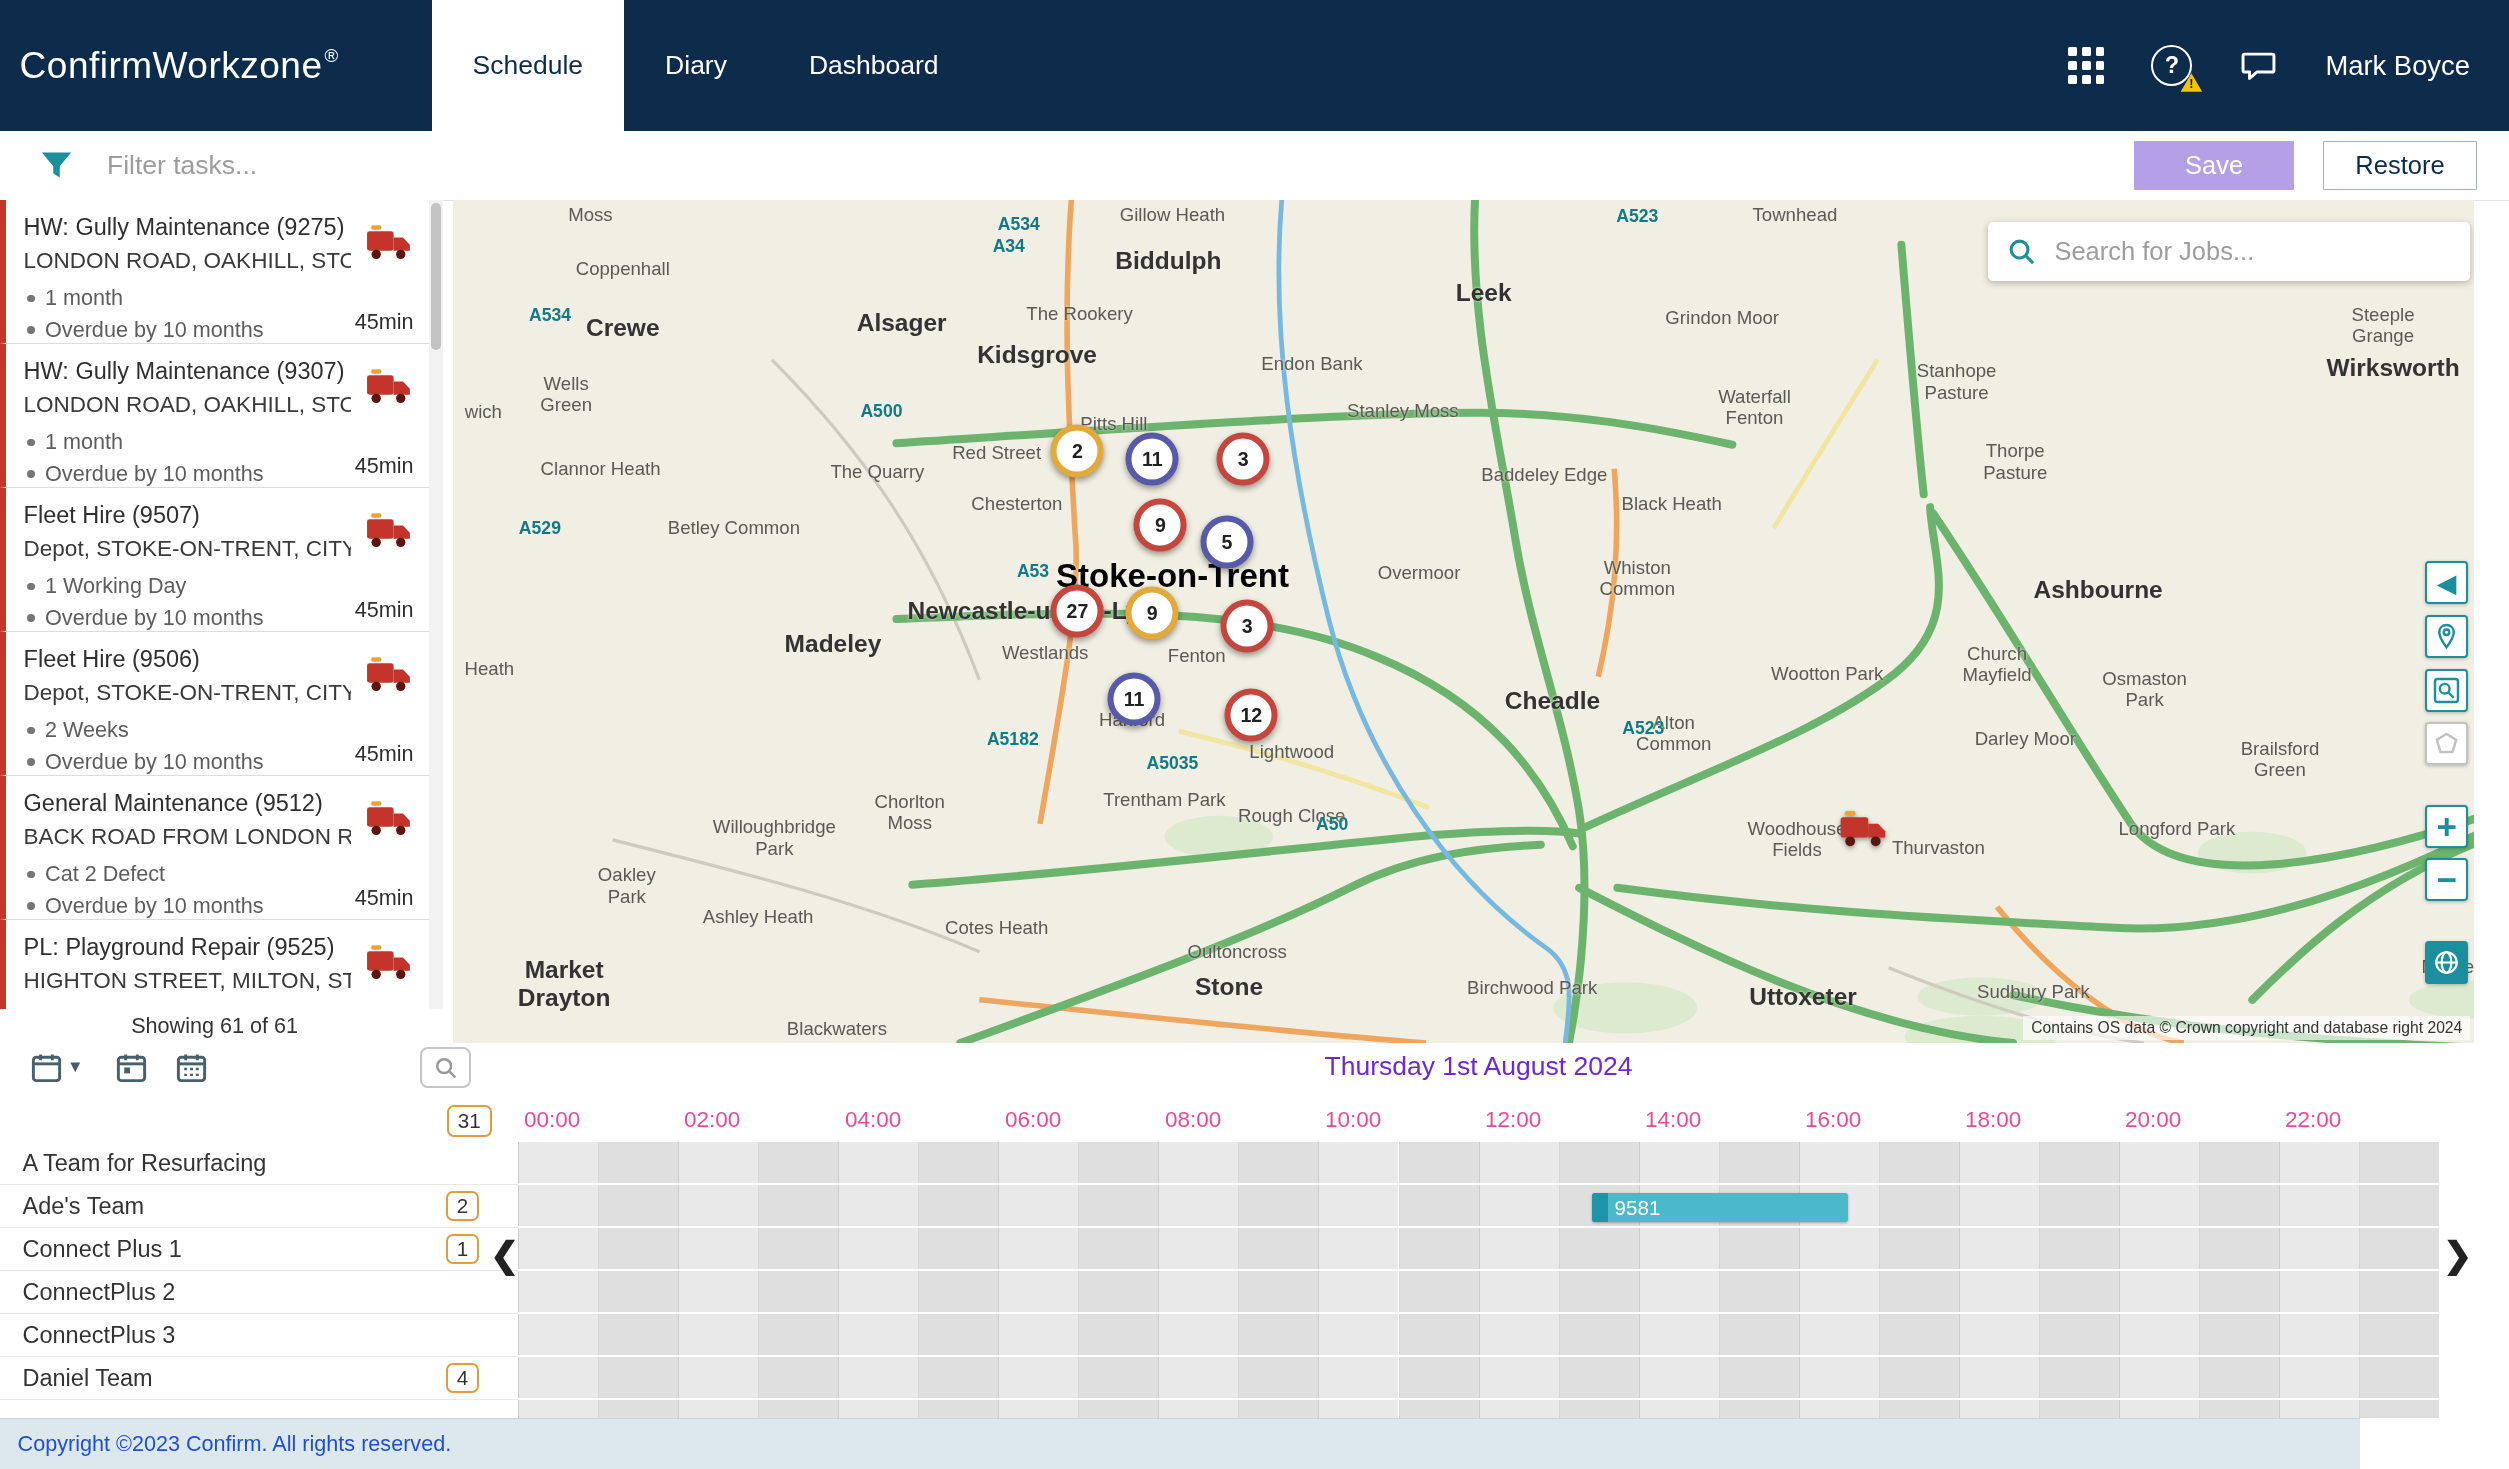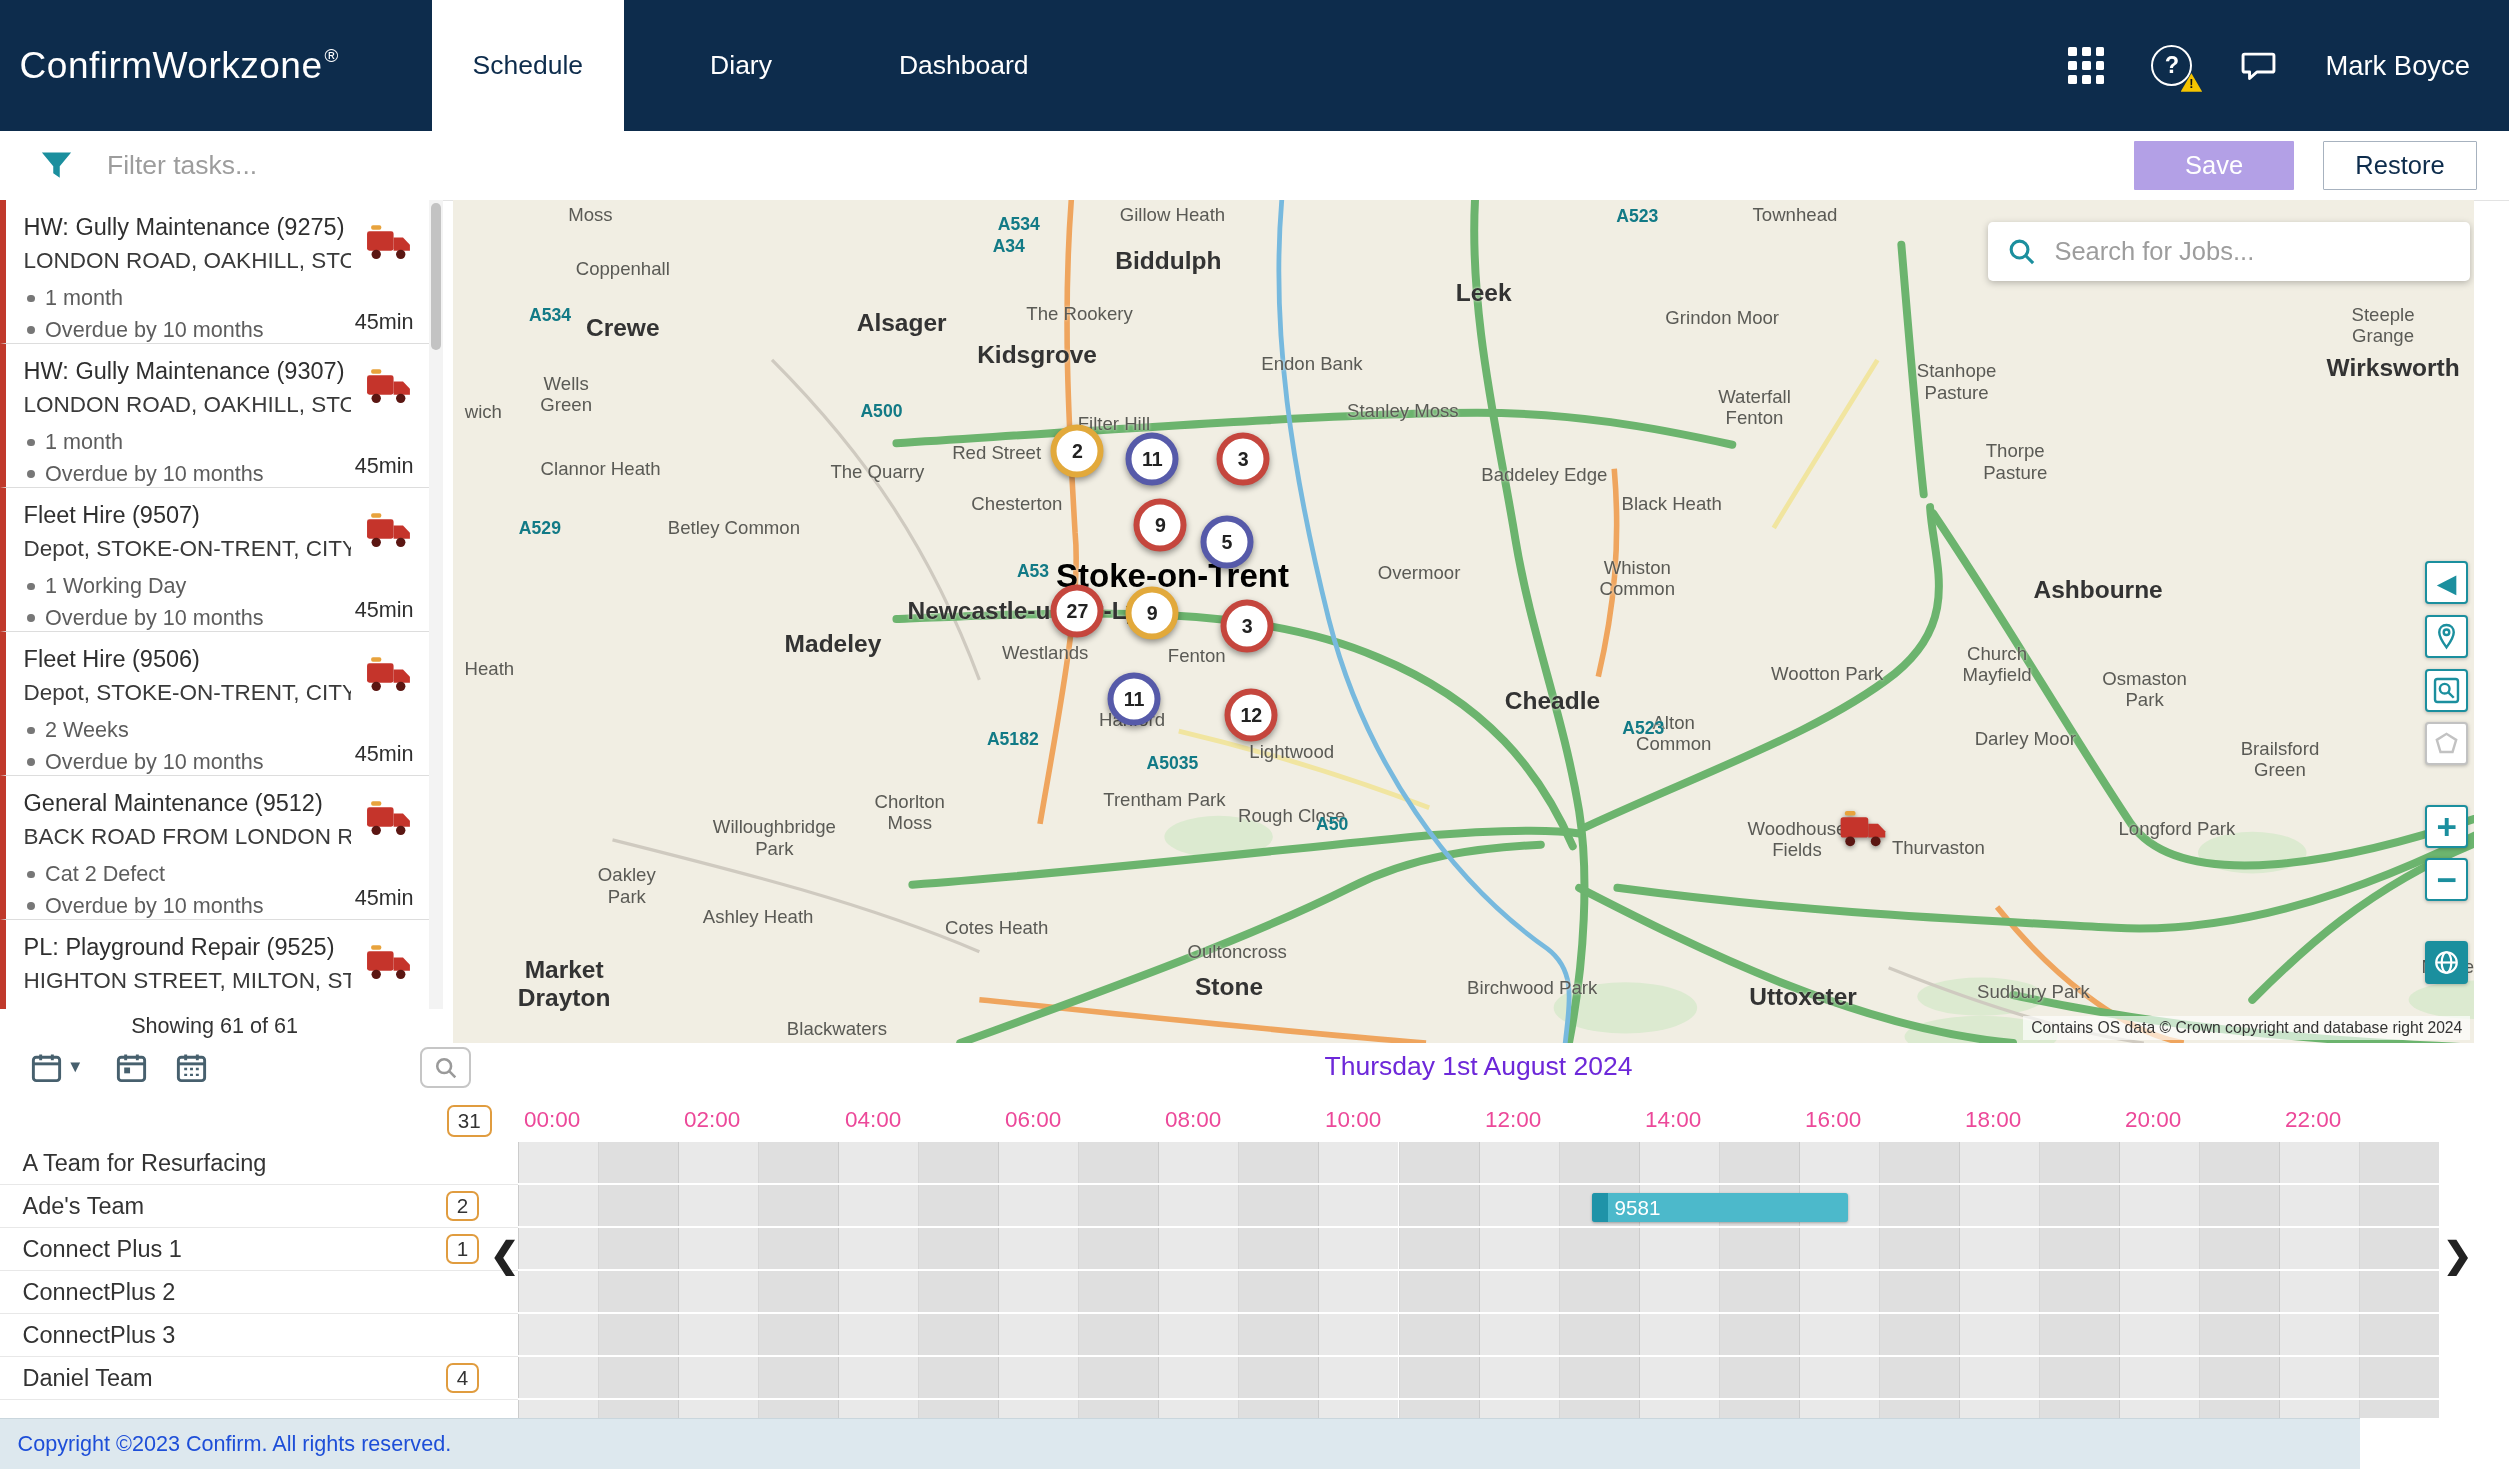--- a/index.html
+++ b/index.html
@@ -2,21 +2,21 @@
 <html><head>
 <meta charset="utf-8">
 <style>
   html,body{margin:0;padding:0;}
   body{width:2509px;height:1469px;position:relative;overflow:hidden;background:#fff;
        font-family:"Liberation Sans",sans-serif;color:#333;}
   
   .navbar{position:absolute;top:0;left:0;width:2509px;height:131px;background:#0d2c4c;display:flex;align-items:stretch;}
   .logo{width:412px;padding-left:19.6px;display:flex;align-items:center;color:#fff;font-size:37px;letter-spacing:0.5px;}
   .logo sup{font-size:18.6px;margin-left:2px;transform:translateY(-9.8px);}
-  .tabs{display:flex;align-items:stretch;gap:45px;}
+  .tabs{display:flex;align-items:stretch;}
   .tab{display:flex;align-items:center;padding:0 41px;color:#fff;font-size:26.5px;cursor:pointer;}
   .tab.active{background:#fff;color:#0d2c4c;}
   .nav-right{margin-left:auto;display:flex;align-items:center;gap:47px;padding-right:39px;}
   .apps{display:grid;grid-template-columns:repeat(3,8.8px);grid-gap:4.9px;}
   .apps i{width:8.8px;height:8.8px;background:#fff;border-radius:1.5px;}
   .help{position:relative;width:37px;height:37px;border:2.9px solid #fff;border-radius:50%;
         display:flex;align-items:center;justify-content:center;color:#fff;font-size:23.5px;font-weight:bold;}
   .warn{position:absolute;right:-11.8px;bottom:-7.8px;width:21.6px;height:18.6px;background:#f5c400;
         clip-path:polygon(50% 0,100% 100%,0 100%);display:flex;align-items:flex-end;justify-content:center;}
   .warn i{font-style:normal;color:#111;font-size:12.7px;font-weight:bold;line-height:14.7px;}
@@ -320,21 +320,21 @@
 Pasture</span>
       <span class="mlabel place" style="left:5.6%;top:23%">Wells
 Green</span>
       <span class="mlabel place" style="left:42.5%;top:19.5%">Endon Bank</span>
       <span class="mlabel place" style="left:47%;top:25%">Stanley Moss</span>
       <span class="mlabel place" style="left:64.4%;top:24.5%">Waterfall
 Fenton</span>
       <span class="mlabel place" style="left:77.3%;top:31%">Thorpe
 Pasture</span>
       <span class="mlabel place" style="left:1.5%;top:25.2%">wich</span>
-      <span class="mlabel place" style="left:32.7%;top:26.6%">Filter Hill</span>
+      <span class="mlabel place" style="left:32.7%;top:26.6%">Pitts Hill</span>
       <span class="mlabel place" style="left:26.9%;top:30%">Red Street</span>
       <span class="mlabel place" style="left:54%;top:32.6%">Baddeley Edge</span>
       <span class="mlabel place" style="left:7.3%;top:31.9%">Clannor Heath</span>
       <span class="mlabel place" style="left:21%;top:32.3%">The Quarry</span>
       <span class="mlabel place" style="left:27.9%;top:36.1%">Chesterton</span>
       <span class="mlabel place" style="left:60.3%;top:36.1%">Black Heath</span>
       <span class="mlabel place" style="left:13.9%;top:38.9%">Betley Common</span>
       <span class="mlabel place" style="left:47.8%;top:44.2%">Overmoor</span>
       <span class="mlabel place" style="left:58.6%;top:44.8%">Whiston
 Common</span>

